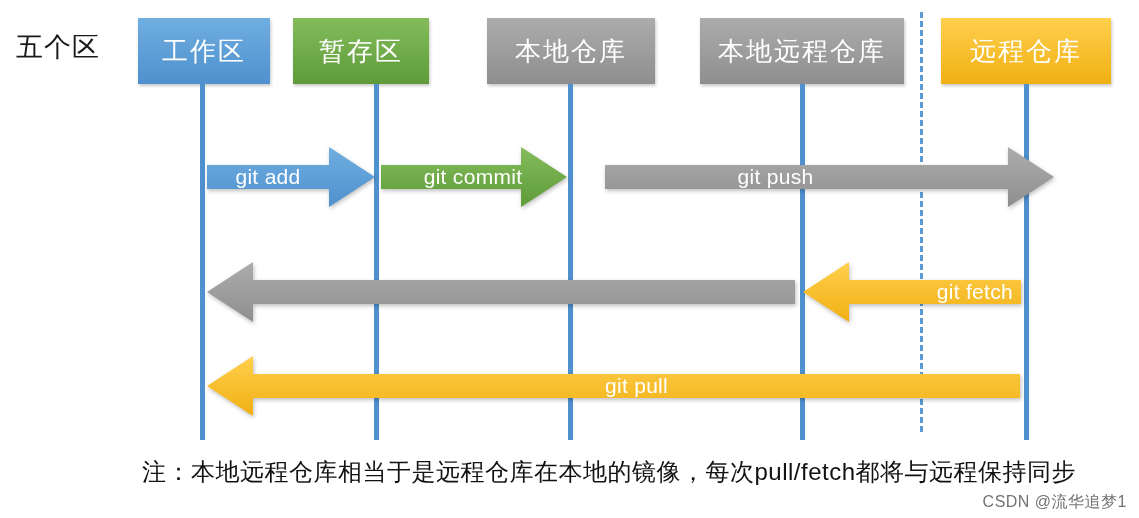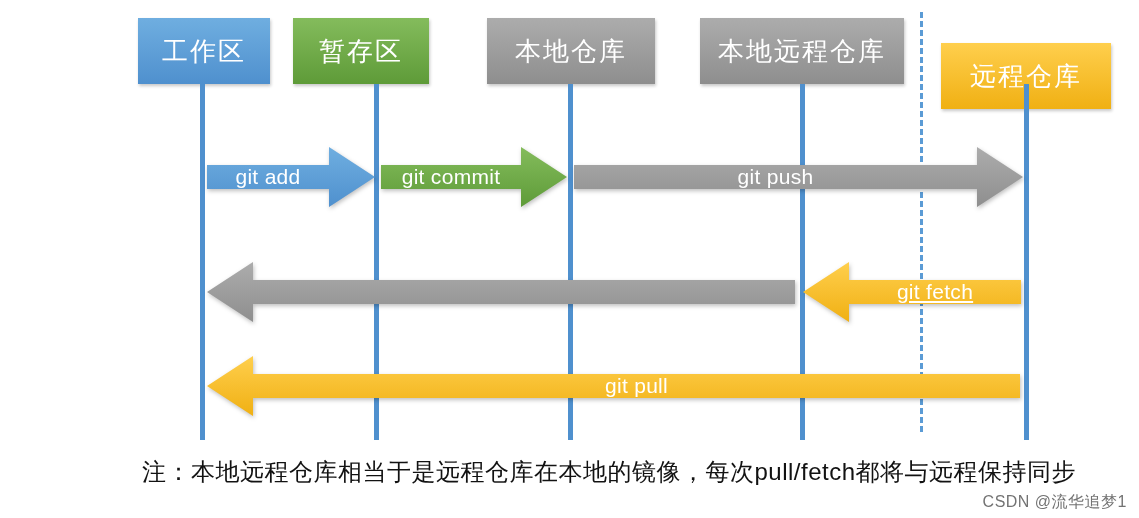--- a/index.html
+++ b/index.html
@@ -103,35 +103,36 @@
     color: #737373;
     white-space: nowrap;
     letter-spacing: 0.5px;
   }
 </style>
 </head>
 <body>
 
 <div id="canvas">
 
+  <div class="side-label">五个区</div>
 
   <div id="zones-layer">
       <div class="zone-box zone-blue" style="left: 138px; width: 132px;">
         <span>工作区</span>
       </div>
       <div class="zone-box zone-green" style="left: 293px; width: 136px;">
         <span>暂存区</span>
       </div>
       <div class="zone-box zone-gray" style="left: 487px; width: 168px;">
         <span>本地仓库</span>
       </div>
       <div class="zone-box zone-gray" style="left: 700px; width: 204px;">
         <span>本地远程仓库</span>
       </div>
-      <div class="zone-box zone-yellow" style="left: 941px; width: 170px; margin-top: 25px;">
+      <div class="zone-box zone-yellow" style="left: 941px; width: 170px;">
         <span>远程仓库</span>
       </div>
     </div>
 
   <div id="lifelines-layer">
       <div class="lifeline" style="left: 200px;"></div>
       <div class="lifeline" style="left: 374px;"></div>
       <div class="lifeline" style="left: 568px;"></div>
       <div class="lifeline" style="left: 800px;"></div>
       <div class="lifeline" style="left: 1024px;"></div>
@@ -154,23 +155,23 @@
       <div class="arrow" style="left: 381px; top: 147px; width: 186px; height: 60px;">
         <svg width="186" height="60" viewBox="0 0 186 60">
           <defs>
             <linearGradient id="grad1" x1="0" y1="0" x2="0" y2="1">
               <stop offset="0%" stop-color="#84BC5C"></stop>
               <stop offset="100%" stop-color="#5E9B38"></stop>
             </linearGradient>
           </defs>
           <polygon points="0,18 140,18 140,0 186,30 140,60 140,42 0,42" fill="url(#grad1)"></polygon>
         </svg>
-        <div class="arrow-label" style="top: 50%; transform: translateY(-50%); left: 0px; width: 140px; text-align: center;">git commit</div>
-      </div>
-      <div class="arrow" style="left: 574px; top: 147px; width: 531px; height: 60px;">
+        <div class="arrow-label" style="top: 50%; transform: translateY(-50%); left: 0px; width: 140px; text-align: center; padding-left: 22px;">git commit</div>
+      </div>
+      <div class="arrow" style="left: 574px; top: 147px; width: 531px; height: 60px; padding-left: 31px;">
         <svg width="449" height="60" viewBox="0 0 449 60">
           <defs>
             <linearGradient id="grad2" x1="0" y1="0" x2="0" y2="1">
               <stop offset="0%" stop-color="#ACACAC"></stop>
               <stop offset="100%" stop-color="#8E8E8E"></stop>
             </linearGradient>
           </defs>
           <polygon points="0,18 403,18 403,0 449,30 403,60 403,42 0,42" fill="url(#grad2)"></polygon>
         </svg>
         <div class="arrow-label" style="top: 50%; transform: translateY(-50%); left: 0px; width: 403px; text-align: center;">git push</div>
@@ -189,21 +190,21 @@
       <div class="arrow" style="left: 803px; top: 262px; width: 218px; height: 60px;">
         <svg width="218" height="60" viewBox="0 0 218 60">
           <defs>
             <linearGradient id="grad4" x1="0" y1="0" x2="0" y2="1">
               <stop offset="0%" stop-color="#FFCF4D"></stop>
               <stop offset="100%" stop-color="#F0B013"></stop>
             </linearGradient>
           </defs>
           <polygon points="218,18 46,18 46,0 0,30 46,60 46,42 218,42" fill="url(#grad4)"></polygon>
         </svg>
-        <div class="arrow-label" style="top: 50%; transform: translateY(-50%); left: 46px; width: 172px; text-align: center; text-decoration: underline;">git fetch</div>
+        <div class="arrow-label" style="top: 50%; transform: translateY(-50%); left: 38px; width: 172px; text-align: right;">git fetch</div>
       </div>
       <div class="arrow" style="left: 207px; top: 356px; width: 813px; height: 60px;">
         <svg width="813" height="60" viewBox="0 0 813 60">
           <defs>
             <linearGradient id="grad5" x1="0" y1="0" x2="0" y2="1">
               <stop offset="0%" stop-color="#FFCF4D"></stop>
               <stop offset="100%" stop-color="#F0B013"></stop>
             </linearGradient>
           </defs>
           <polygon points="813,18 46,18 46,0 0,30 46,60 46,42 813,42" fill="url(#grad5)"></polygon>

